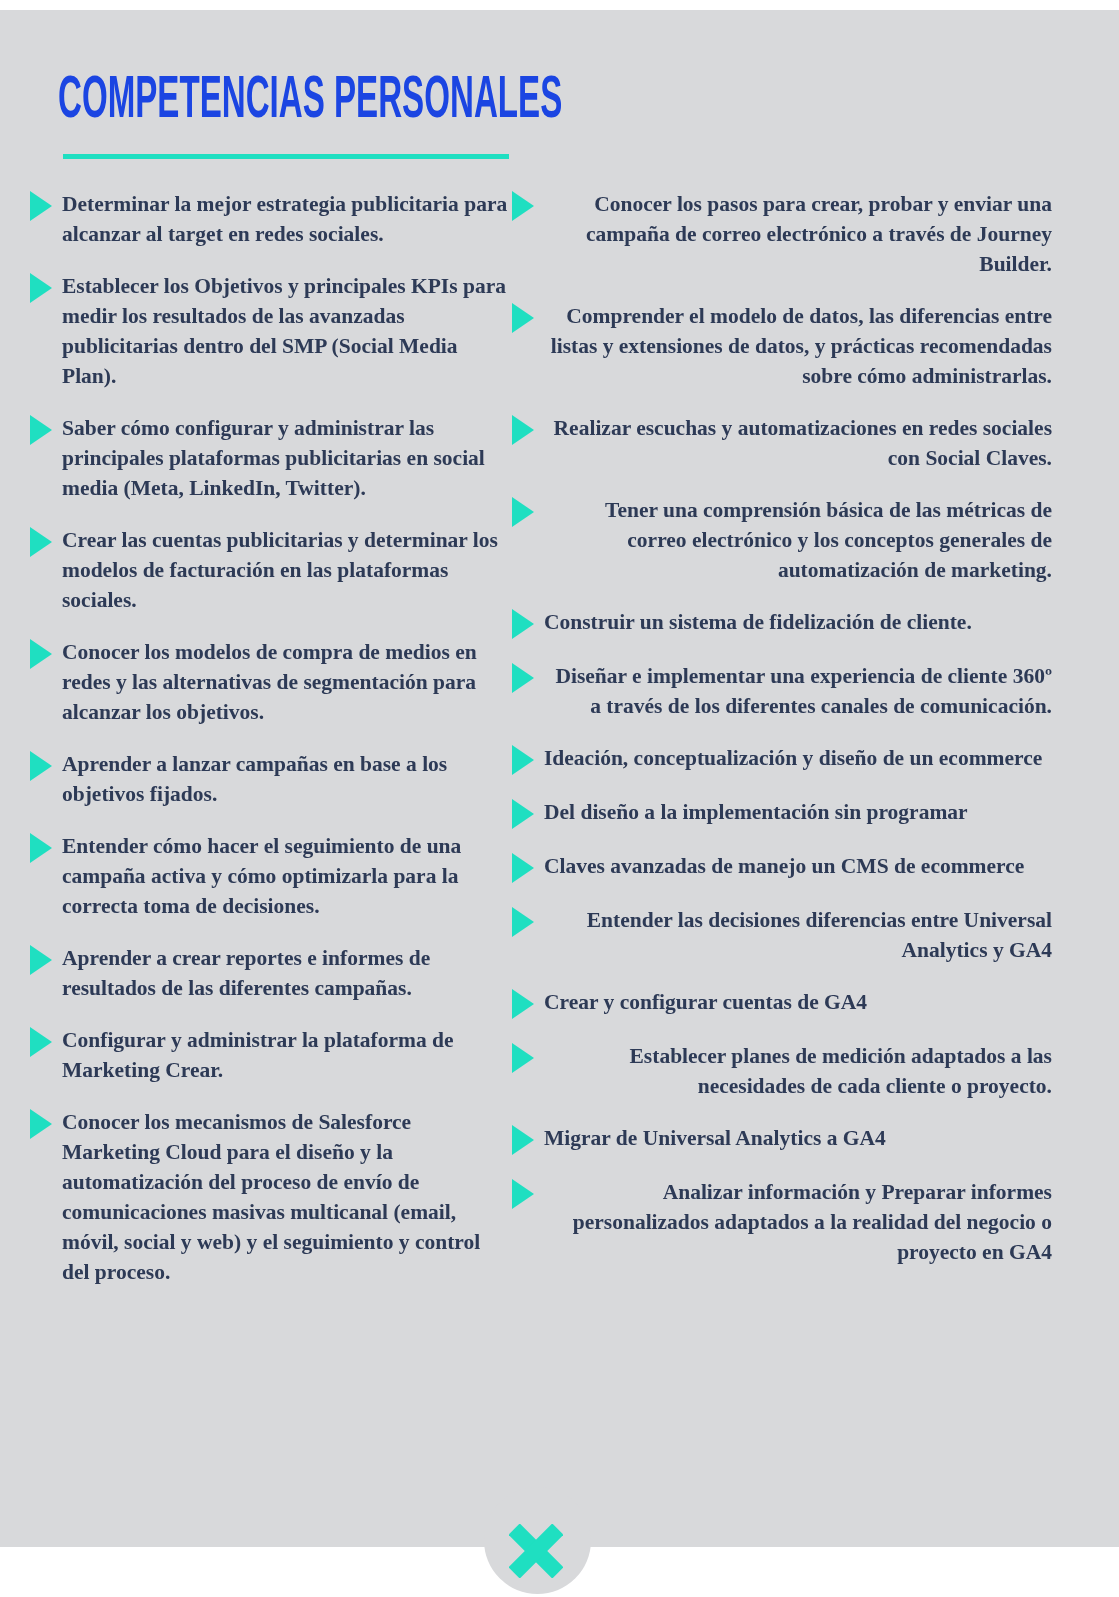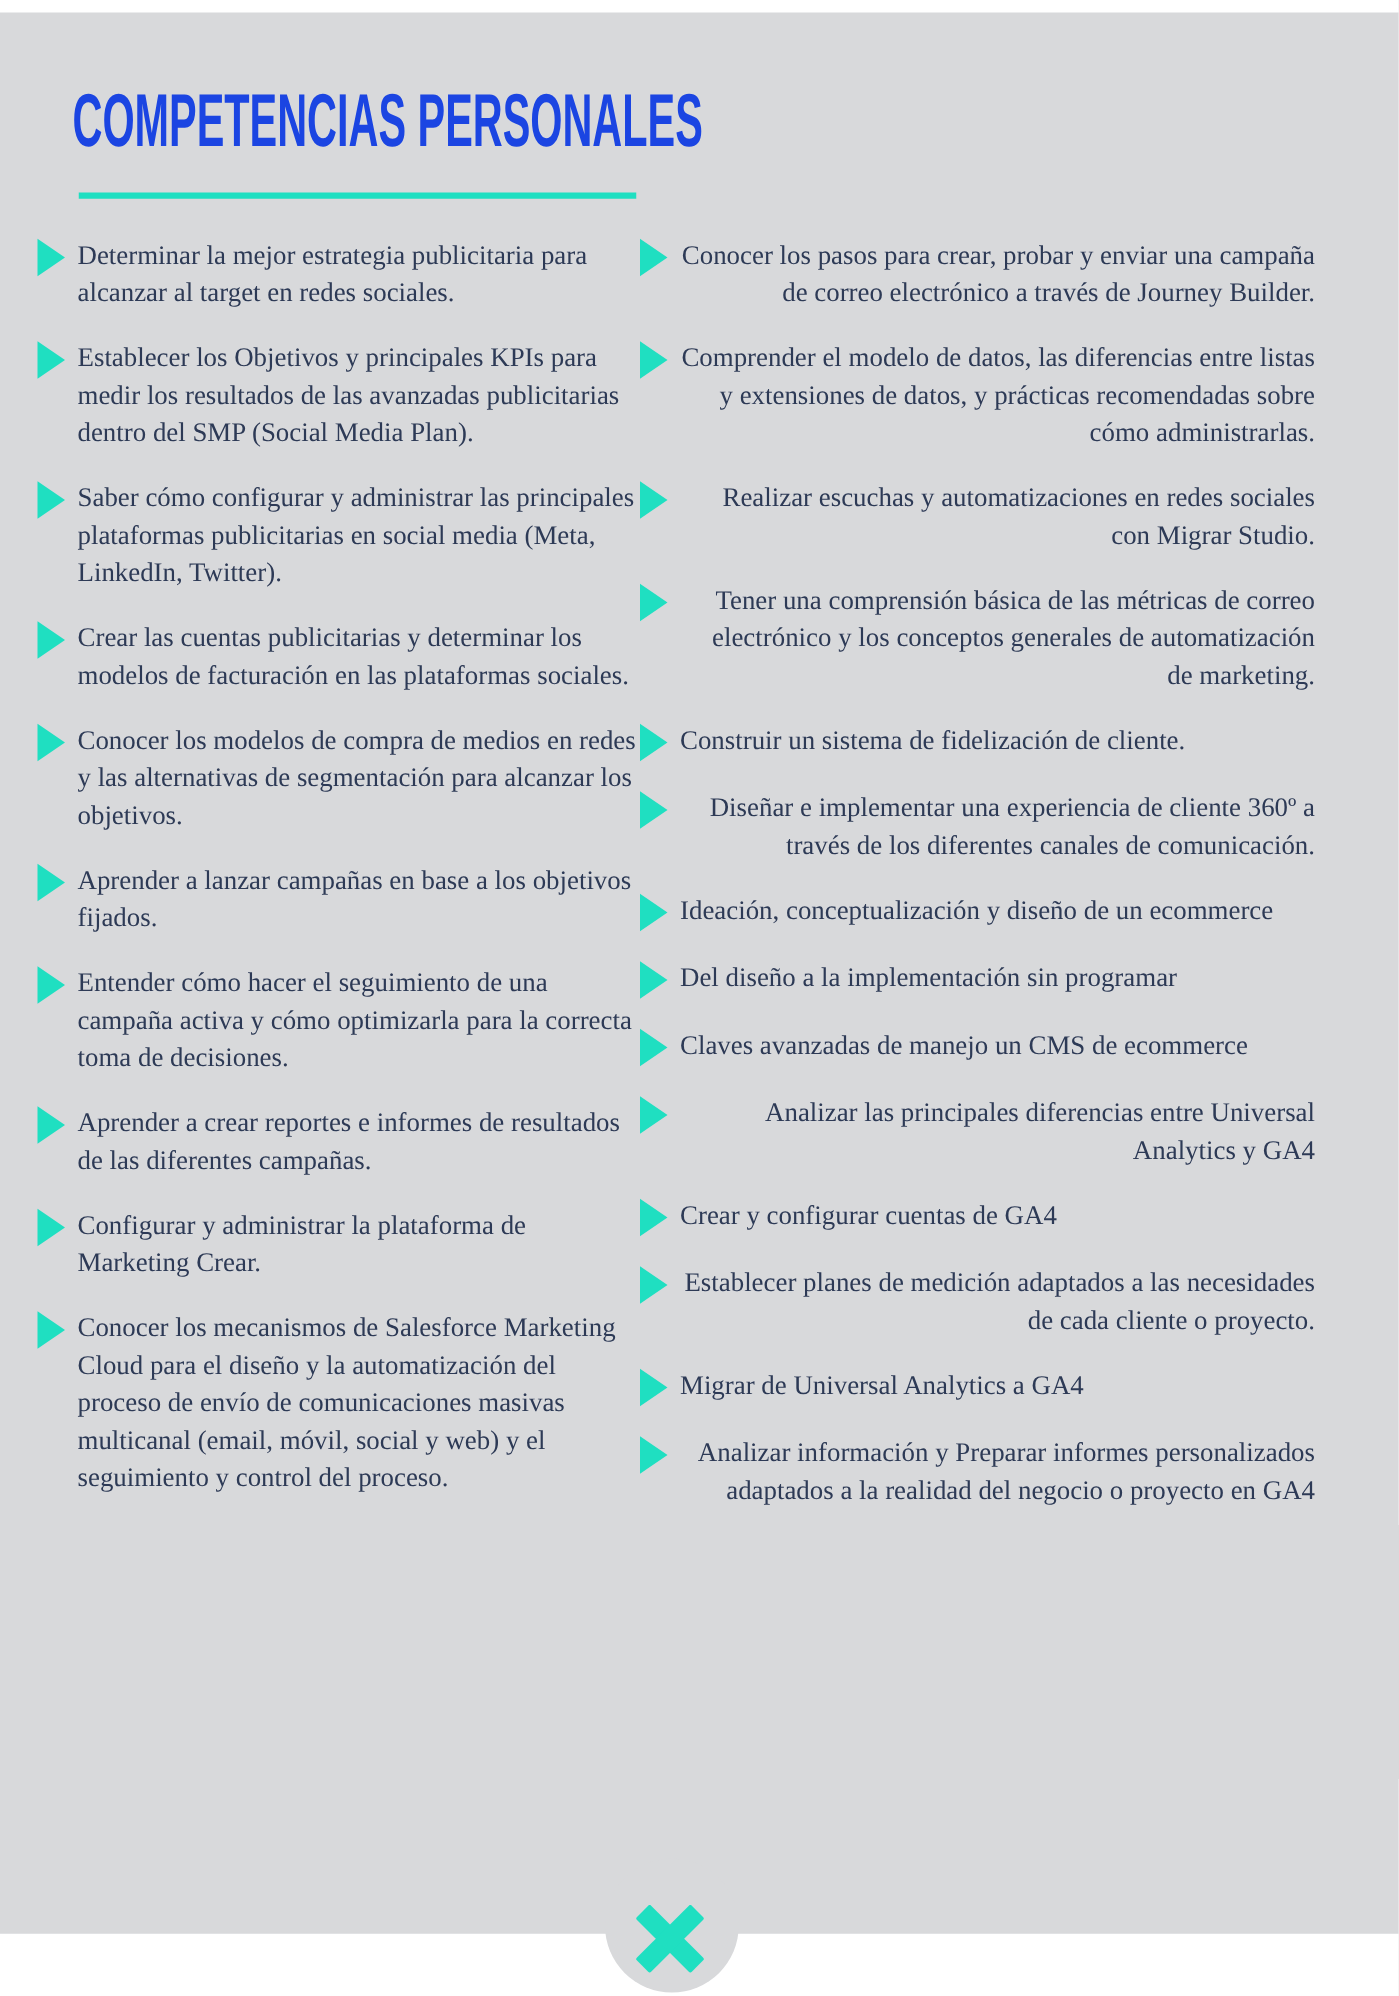--- a/index.html
+++ b/index.html
@@ -43,21 +43,21 @@
     display:flex;
     margin:30px 0 0 30px;
   }
   ul.col{
     list-style:none;margin:0;padding:0;
     display:flex;flex-direction:column;gap:22px;
   }
   .col-left{width:482px;}
   .col-right{width:540px;margin-left:36px;text-align:right;}
   li.item{
-    display:flex;align-items:flex-start;
+    display:flex;align-items:flex-start;font-weight:bold;
   }
   .tri{
     flex:0 0 auto;
     width:0;height:0;
     border-left:22px solid var(--teal);
     border-top:15px solid transparent;
     border-bottom:15px solid transparent;
     margin-top:2px;
   }
   .item-text{
@@ -130,21 +130,21 @@
         <li class="item">
           <span class="tri"></span>
           <span class="item-text">Conocer los pasos para crear, probar y enviar una campaña de correo electrónico a través de Journey Builder.</span>
         </li>
         <li class="item">
           <span class="tri"></span>
           <span class="item-text">Comprender el modelo de datos, las diferencias entre listas y extensiones de datos, y prácticas recomendadas sobre cómo administrarlas.</span>
         </li>
         <li class="item">
           <span class="tri"></span>
-          <span class="item-text">Realizar escuchas y automatizaciones en redes sociales con Migrar Studio.</span>
+          <span class="item-text">Realizar escuchas y automatizaciones en redes sociales con Social Claves.</span>
         </li>
         <li class="item">
           <span class="tri"></span>
           <span class="item-text">Tener una comprensión básica de las métricas de correo electrónico y los conceptos generales de automatización de marketing.</span>
         </li>
         <li class="item">
           <span class="tri"></span>
           <span class="item-text">Construir un sistema de fidelización de cliente.</span>
         </li>
         <li class="item">
@@ -158,21 +158,21 @@
         <li class="item">
           <span class="tri"></span>
           <span class="item-text">Del diseño a la implementación sin programar</span>
         </li>
         <li class="item">
           <span class="tri"></span>
           <span class="item-text">Claves avanzadas de manejo un CMS de ecommerce</span>
         </li>
         <li class="item">
           <span class="tri"></span>
-          <span class="item-text">Analizar las principales diferencias entre Universal Analytics y GA4</span>
+          <span class="item-text">Entender las decisiones diferencias entre Universal Analytics y GA4</span>
         </li>
         <li class="item">
           <span class="tri"></span>
           <span class="item-text">Crear y configurar cuentas de GA4</span>
         </li>
         <li class="item">
           <span class="tri"></span>
           <span class="item-text">Establecer planes de medición adaptados a las necesidades de cada cliente o proyecto.</span>
         </li>
         <li class="item">

